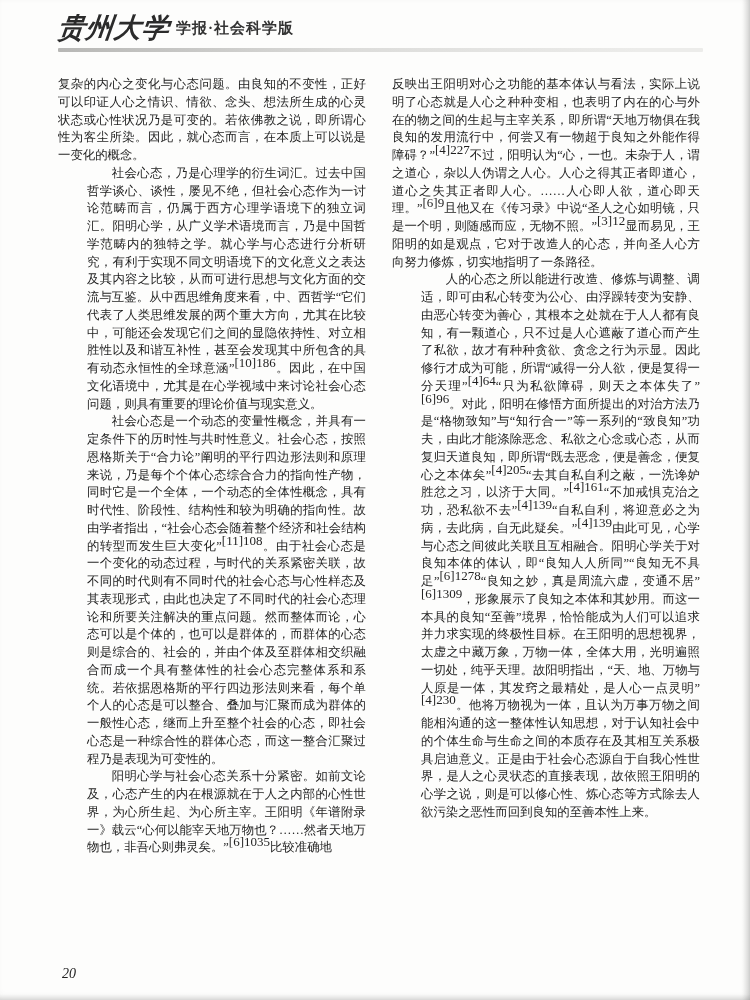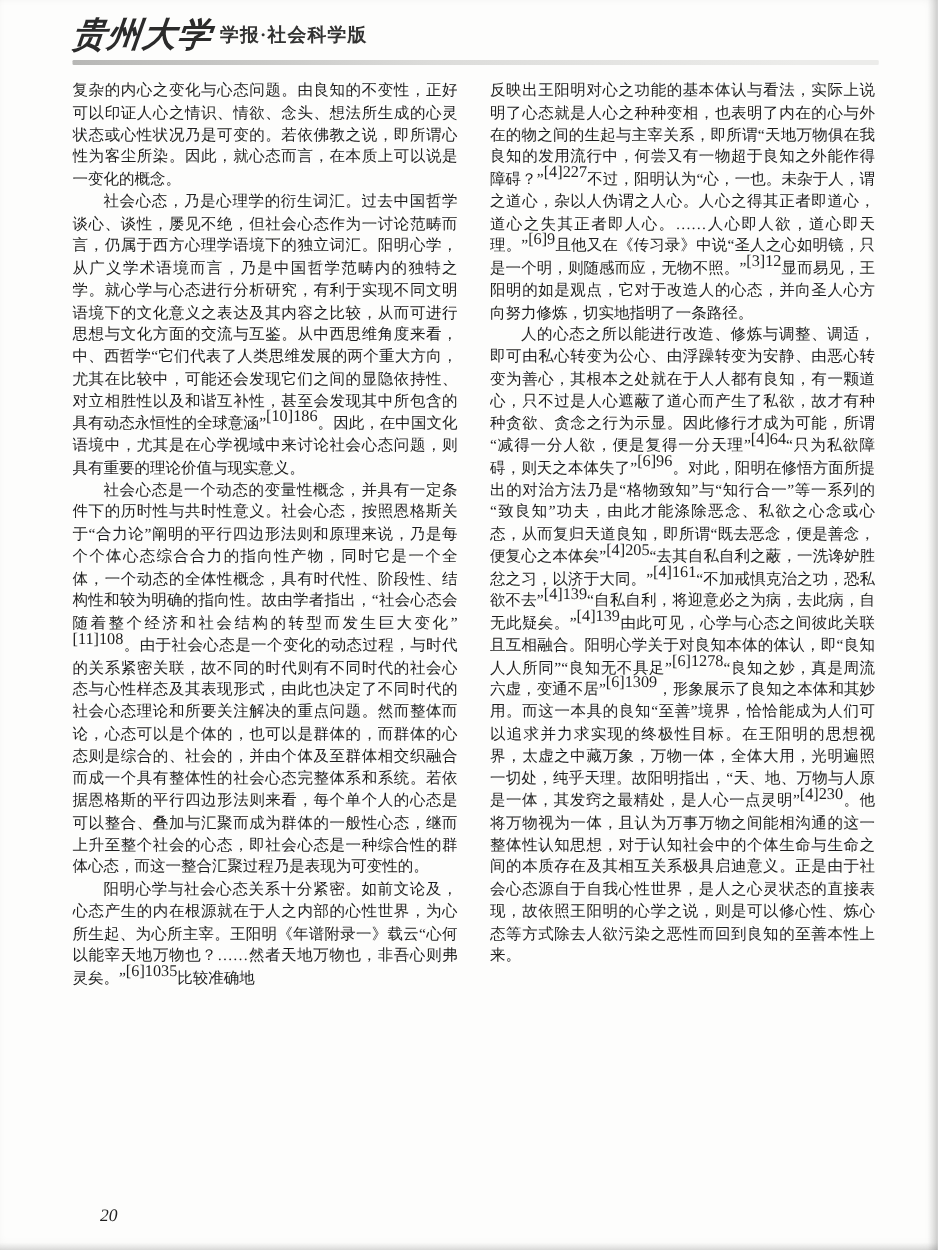--- a/index.html
+++ b/index.html
@@ -25,38 +25,38 @@
     font-size:15px;font-weight:bold;color:#333;margin-left:6px;
     letter-spacing:1px;vertical-align:4px;
   }
   .header-rule{
     position:absolute;left:58px;top:48px;width:645px;height:4px;
     background:linear-gradient(to right,#b7b7b5,#dcdcda 45%,#ececea 90%);
     border-radius:1px;
   }
   
   .body-wrap{
-    position:absolute;left:58px;top:64px;width:642px;height:906px;
+    position:absolute;left:58px;top:76px;width:642px;height:906px;
     display:flex;gap:26px;
   }
   .col{
     width:308px;height:906px;overflow:hidden;
     font-size:12.4px;line-height:17.75px;color:#1e1e1e;
     text-align:justify;text-justify:inter-ideograph;
   }
   .blk{margin:0;}
-  .paragraph{text-indent:2em;}
+  .paragraph{text-indent:2em;margin-left:29px;}
   .paragraph-noindent{text-indent:0;}
   .heading{text-indent:2em;font-style:italic;letter-spacing:.5px;}
   sup.ref{
     font-size:13px;line-height:0;letter-spacing:0;
     font-family:"Liberation Serif","DejaVu Serif",serif;
   }
   .page-number{
-    position:absolute;left:80px;top:966px;
+    position:absolute;left:62px;top:966px;
     font-size:14px;font-style:italic;color:#222;
     font-family:"Liberation Serif","DejaVu Serif",serif;
   }
   .edge-right{
     position:absolute;right:0;top:0;width:8px;height:1000px;
     background:linear-gradient(to right,rgba(0,0,0,0),rgba(0,0,0,.10));
   }
   .edge-bottom{
     position:absolute;left:0;bottom:0;width:750px;height:6px;
     background:linear-gradient(to bottom,rgba(0,0,0,0),rgba(0,0,0,.08));

